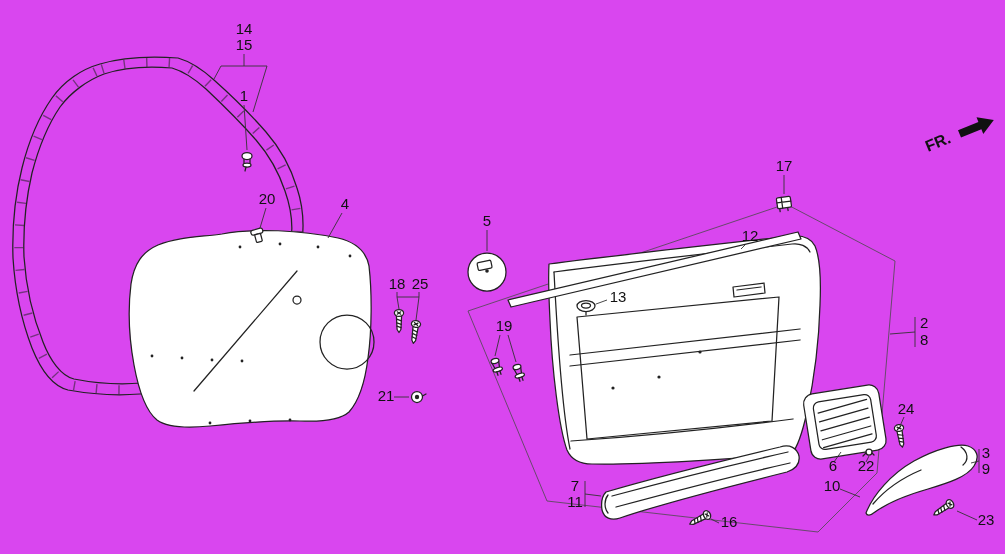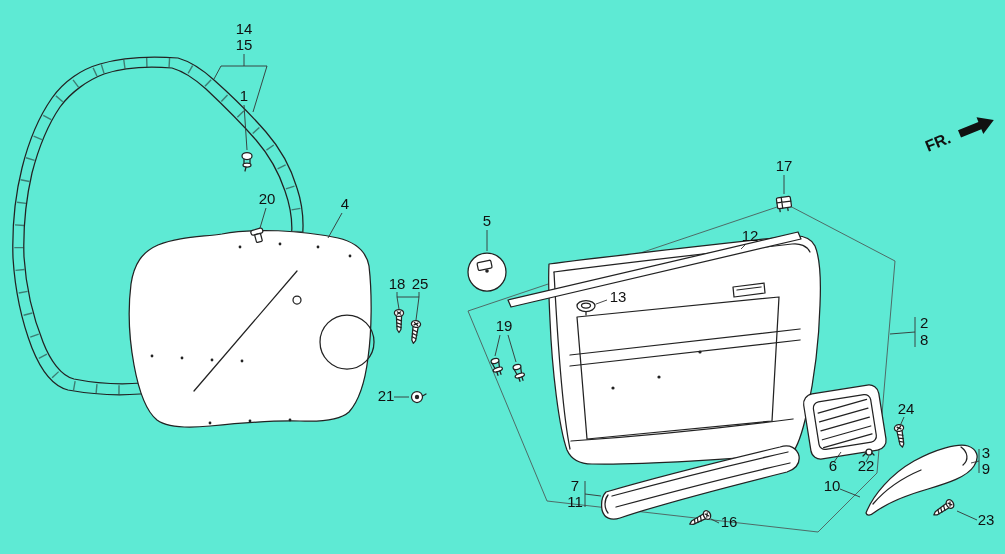--- a/index.html
+++ b/index.html
@@ -1,16 +1,16 @@
 <!DOCTYPE html>
 <html><head>
 <meta charset="utf-8">
 <style>
   html,body{margin:0;padding:0;background:#ffffff;}
-  .canvas{position:relative;width:1005px;height:554px;background:#5eead4;overflow:hidden;}
+  .canvas{position:relative;width:1005px;height:554px;background:#d946ef;overflow:hidden;}
   svg{display:block;}
   .ln{stroke:#222;fill:none;stroke-width:1.25;stroke-linecap:round;stroke-linejoin:round;}
   .fillw{fill:#fff;}
   .thin{stroke:#4a4a4a;stroke-width:0.8;fill:none;}
   .ld{stroke:#333;stroke-width:0.9;fill:none;}
   .hatch{stroke:#222;fill:none;stroke-width:9;stroke-dasharray:1.4 21;}
   .dot{fill:#222;stroke:none;}
   .lbl{font-family:"Liberation Sans",sans-serif;font-size:15px;fill:#111;}
   .frtxt{font-family:"Liberation Sans",sans-serif;font-size:16px;font-weight:bold;fill:#111;}
 </style>

